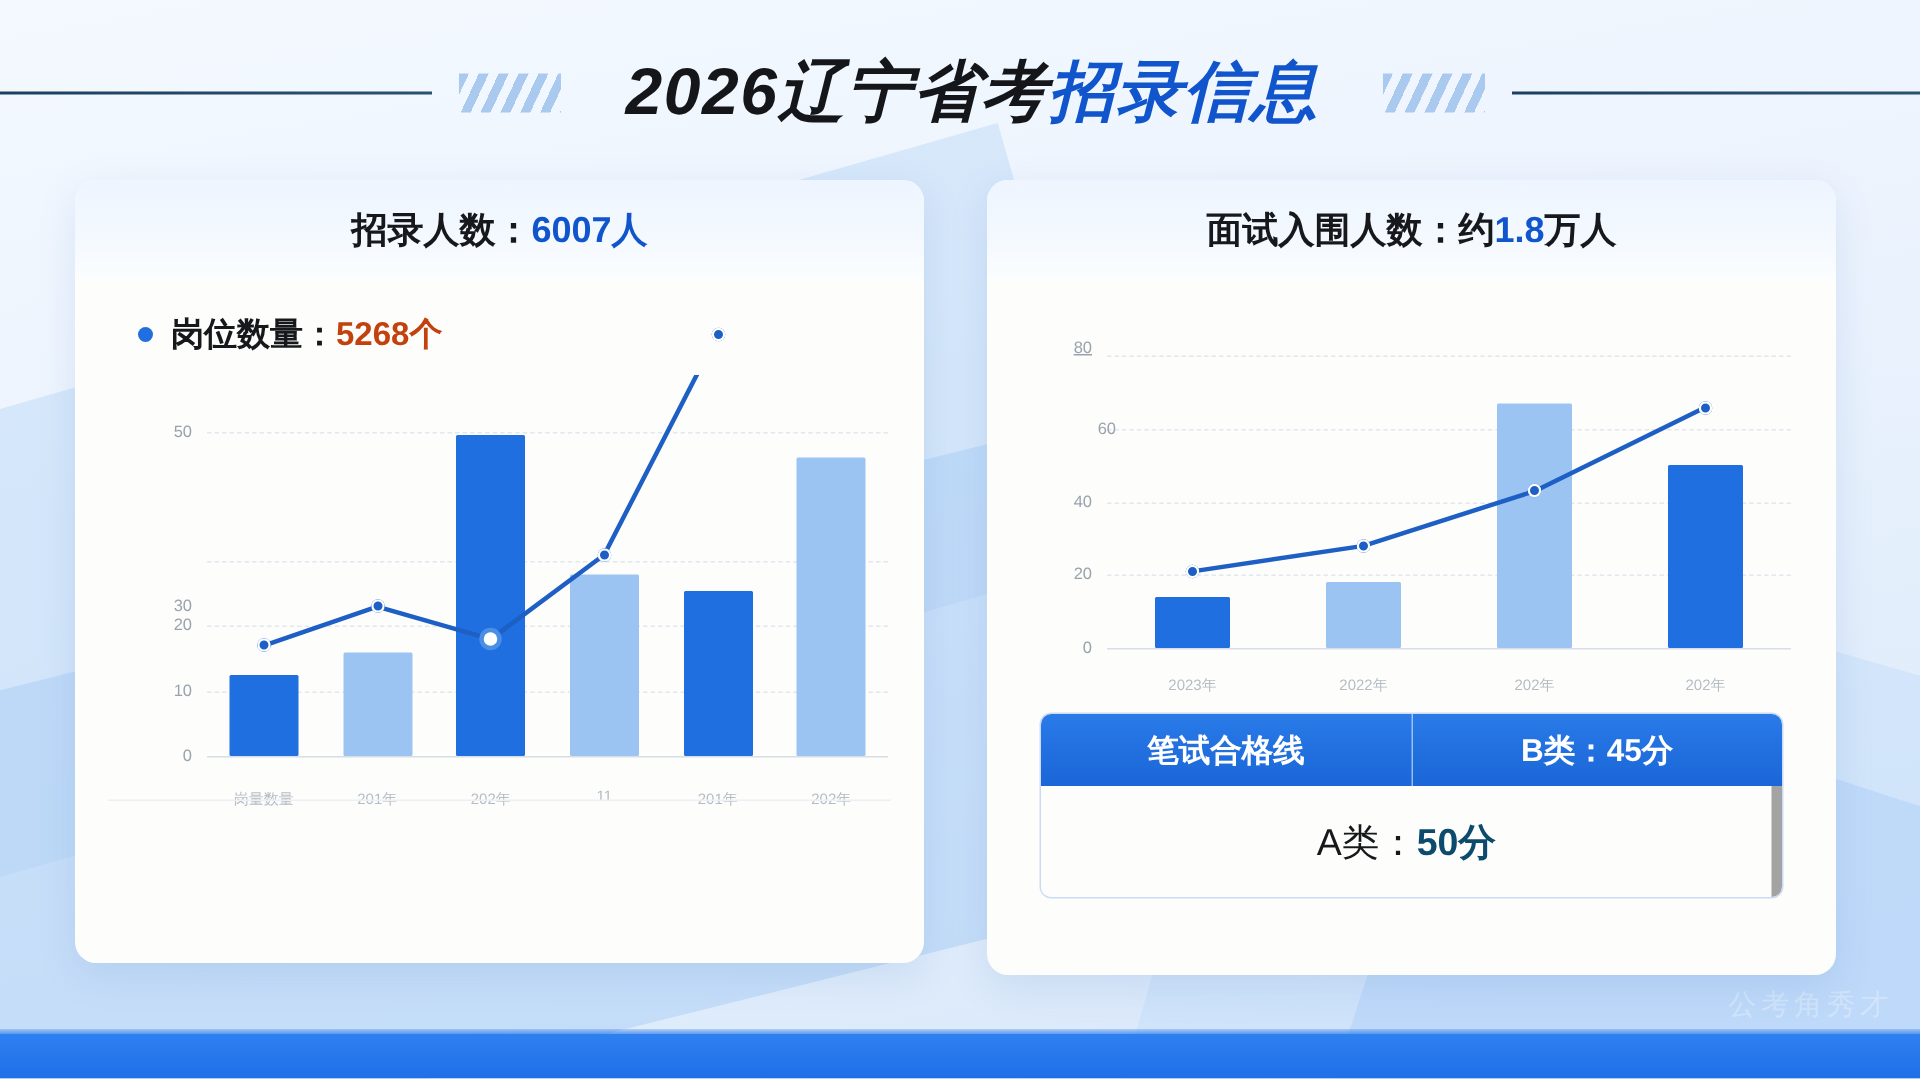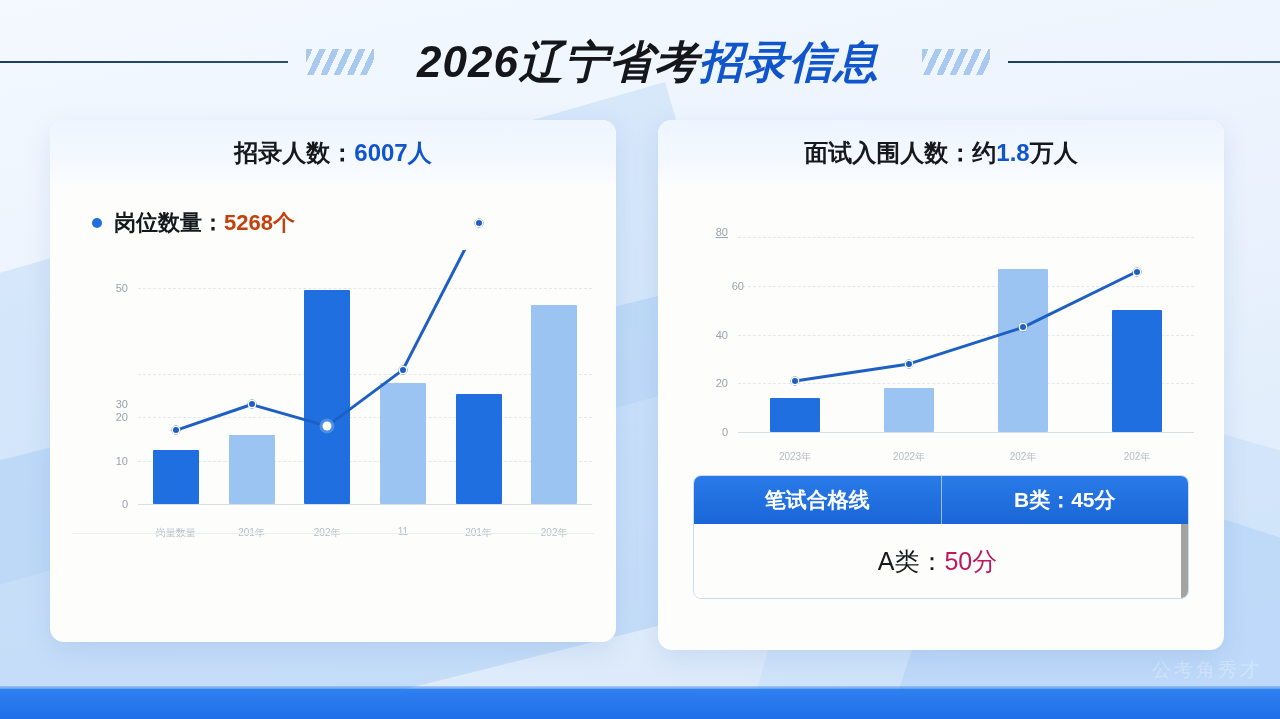--- a/index.html
+++ b/index.html
@@ -75,21 +75,21 @@
   
   #table{position:absolute;left:35px;right:35px;top:355px;
      border:1px solid #c9dcf5;border-radius:8px;overflow:hidden;background:#fff;}
   .trow{display:flex;}
   .thead .tcell{background:linear-gradient(180deg,#2a7ae8 0%,#1a66d8 100%);color:#fff;
      font-size:21px;font-weight:bold;height:48px;}
   .tbody .tcell{background:#fdfdfb;color:#16181c;font-size:25px;height:74px;}
   .tcell{flex:1 1 50%;display:flex;align-items:center;justify-content:center;white-space:nowrap;}
   .tbody .tcell:first-child{border-right:7px solid #a3a3a3;}
   .thead .tcell:first-child{border-right:1px solid rgba(255,255,255,.55);}
-  .tbody .tcell .accent{color:#be185d;font-weight:normal;}
+  .tbody .tcell .accent{color:#0c4a6e;font-weight:bold;}
 </style>
 </head>
 <body>
 
 <div id="bg">
   <div class="diag d1"></div>
   <div class="diag d2"></div>
   <div class="diag d3"></div>
   <div class="diag d4"></div>
 </div>

